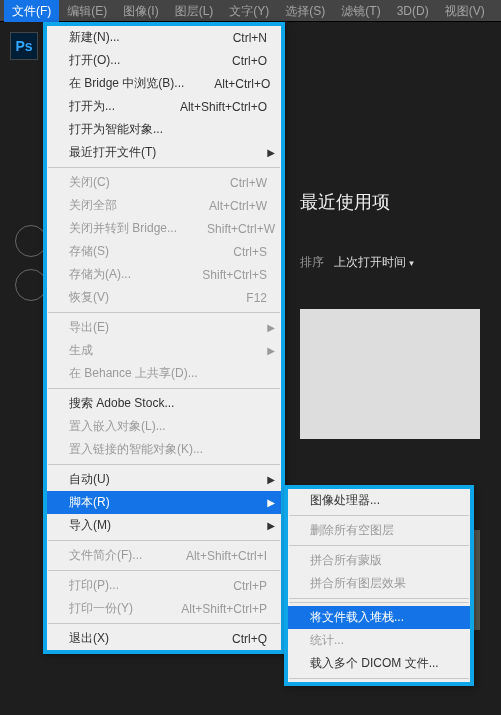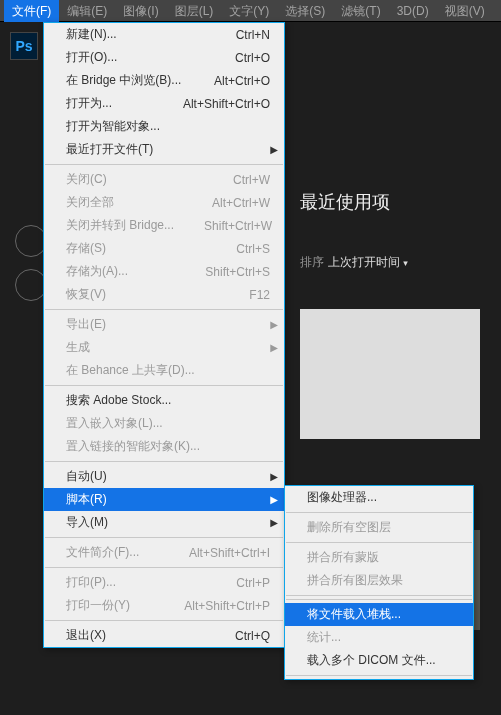--- a/index.html
+++ b/index.html
@@ -4,24 +4,24 @@
 <style>
 *{margin:0;padding:0;box-sizing:border-box;font-family:"Microsoft YaHei",sans-serif;font-size:12px;-webkit-user-select:none;user-select:none}
 body{background:#2a2a2a;width:501px;height:715px;overflow:hidden;position:relative;color:#e0e0e0}
 .menubar{display:flex;height:22px;background:#444;border-bottom:1px solid #000;align-items:center;padding-left:4px}
 .menubar-item{padding:0 8px;line-height:22px;color:#a3a3a3;white-space:nowrap}
 .menubar-item.active{background:#1473e6;color:#fff}
 .ps-logo{width:28px;height:28px;background:#001e36;color:#31a8ff;display:flex;align-items:center;justify-content:center;font-weight:bold;font-size:14px;margin:2px;border:1px solid #444;position:absolute;top:30px;left:8px}
 .content-bg{position:absolute;top:22px;left:0;right:0;bottom:0;background:#1e1e1e}
 .recent-panel{position:absolute;top:190px;left:300px;color:#ddd}
 .recent-title{font-size:18px;color:#eee;font-weight:normal;margin-bottom:40px}
-.sort-row{display:flex;gap:4px;align-items:center;color:#999;margin-bottom:38px}
+.sort-row{display:flex;gap:10px;align-items:center;color:#999;margin-bottom:38px}
 .thumb{width:180px;height:130px;background:#ddd;position:relative;margin-top:6px}
 .thumb2{width:180px;height:100px;background:#55554e;position:absolute;left:300px;top:530px}
-.dropdown{position:absolute;background:#efefef;border:1px solid #0ea5e9;box-shadow:2px 2px 6px rgba(0,0,0,.35);color:#333}
+.dropdown{position:absolute;background:#efefef;border:4px solid #0ea5e9;box-shadow:2px 2px 6px rgba(0,0,0,.35);color:#333}
 .dropdown-item{display:flex;justify-content:space-between;align-items:center;height:23px;padding:0 14px 0 22px;white-space:nowrap;position:relative}
 .dropdown-item.hover{background:#1473e6;color:#fff}
 .dropdown-item.disabled{color:#9a9a9a}
 .sep{height:1px;background:#c8c8c8;margin:3px 1px}
 .shortcut{color:#333;margin-left:30px}
 .dropdown-item.disabled .shortcut{color:#9a9a9a}
 .sub-arrow{position:absolute;right:6px;font-size:10px;color:#333}
 .dropdown-item.disabled .sub-arrow{color:#9a9a9a}
 .dropdown-item.hover .sub-arrow,.dropdown-item.hover .shortcut{color:#fff}
 .file-menu{top:22px;left:43px;width:242px}

